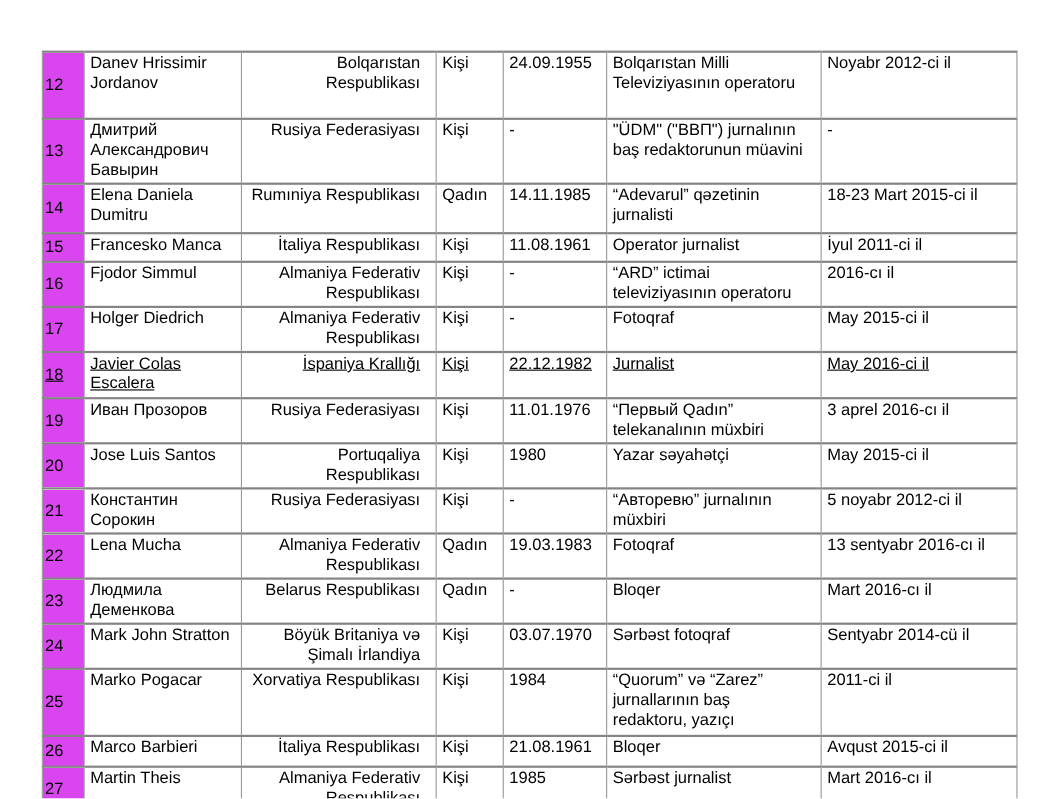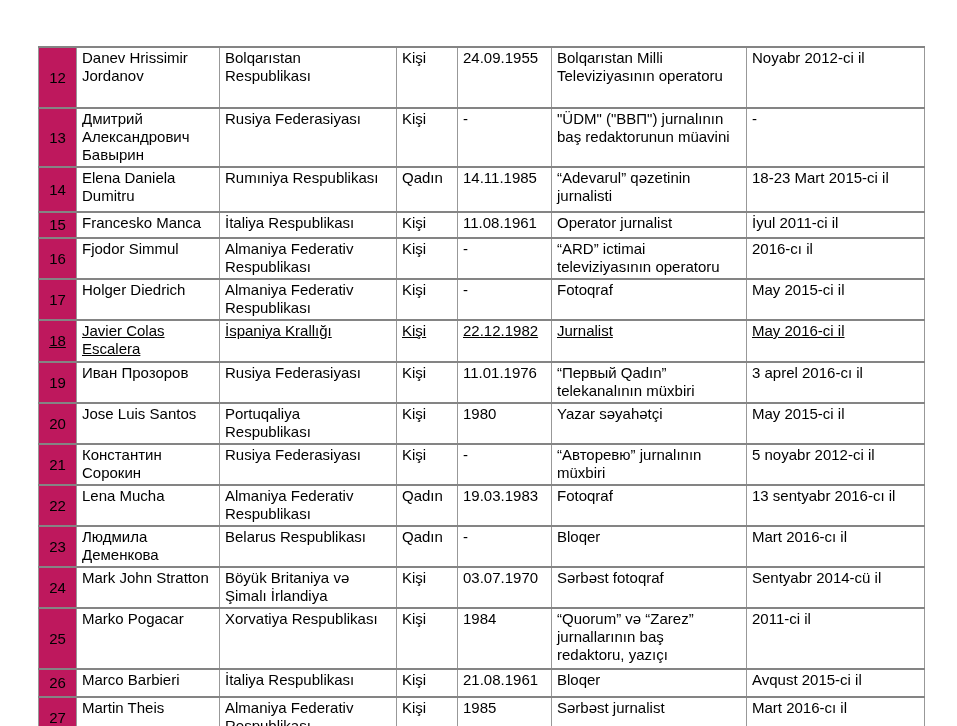--- a/index.html
+++ b/index.html
@@ -30,27 +30,27 @@
     border-left: 1px solid #989898;
     border-right: 1px solid #989898;
     border-top: 2px solid #848484;
     border-bottom: 2px solid #848484;
     vertical-align: top;
     padding: 1px 5px 2px 5px;
     overflow: hidden;
     word-wrap: break-word;
   }
   table.doc-table td.col-number {
-    background: #be185d;
-    text-align: center;
+    background: #d946ef;
+    text-align: left;
     vertical-align: middle;
     padding: 1px 2px;
   }
   table.doc-table td.col-name      { padding-right: 8px; }
-  table.doc-table td.col-country   { padding-right: 14px; }
+  table.doc-table td.col-country   { padding-right: 14px; text-align: right; }
   table.doc-table td.col-occupation{ padding-right: 16px; }
 </style>
 </head>
 <body>
 
 <div class="page">
   <table class="doc-table">
     <colgroup>
       <col style="width:38px">
       <col style="width:143px">

